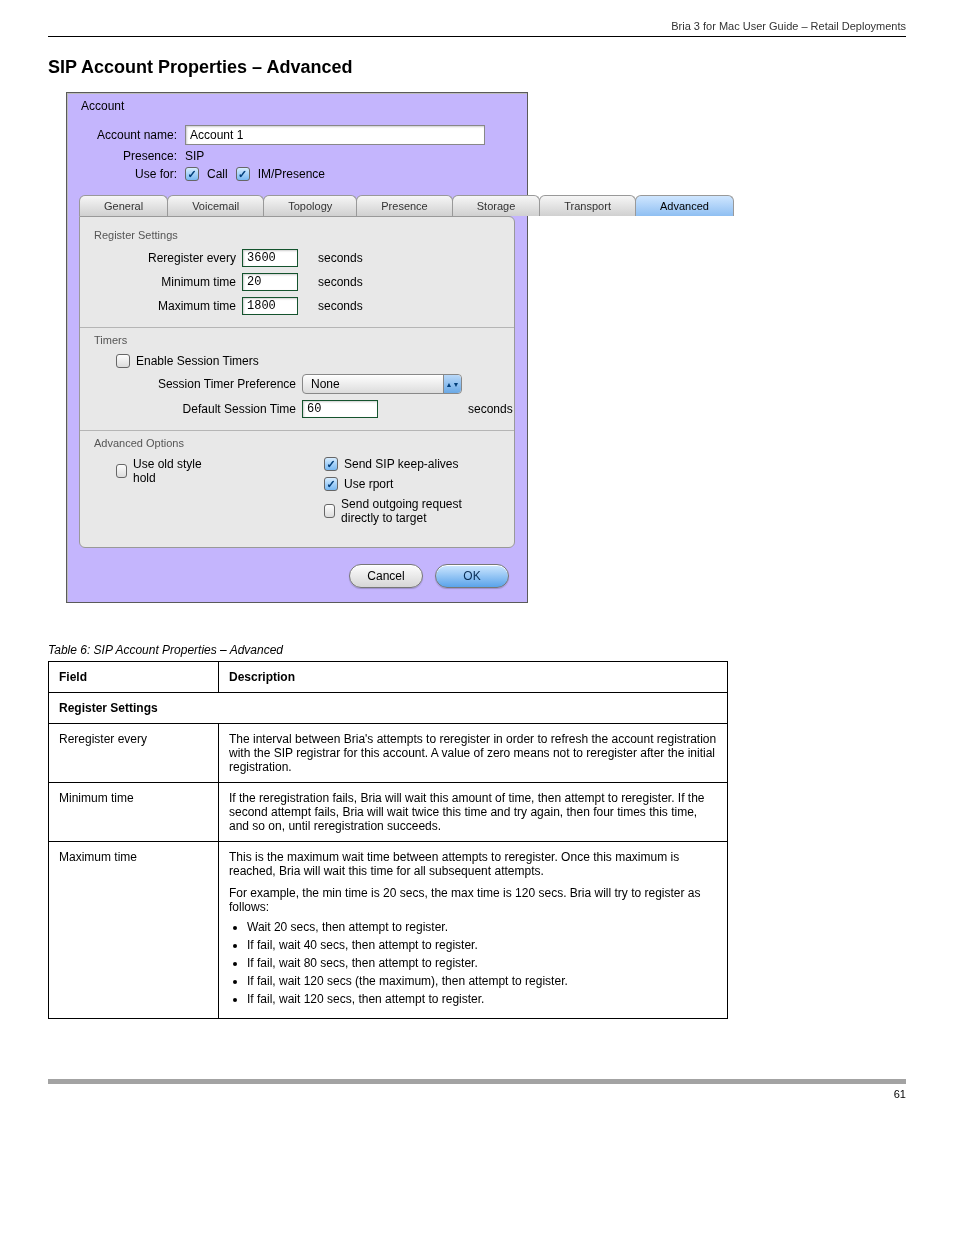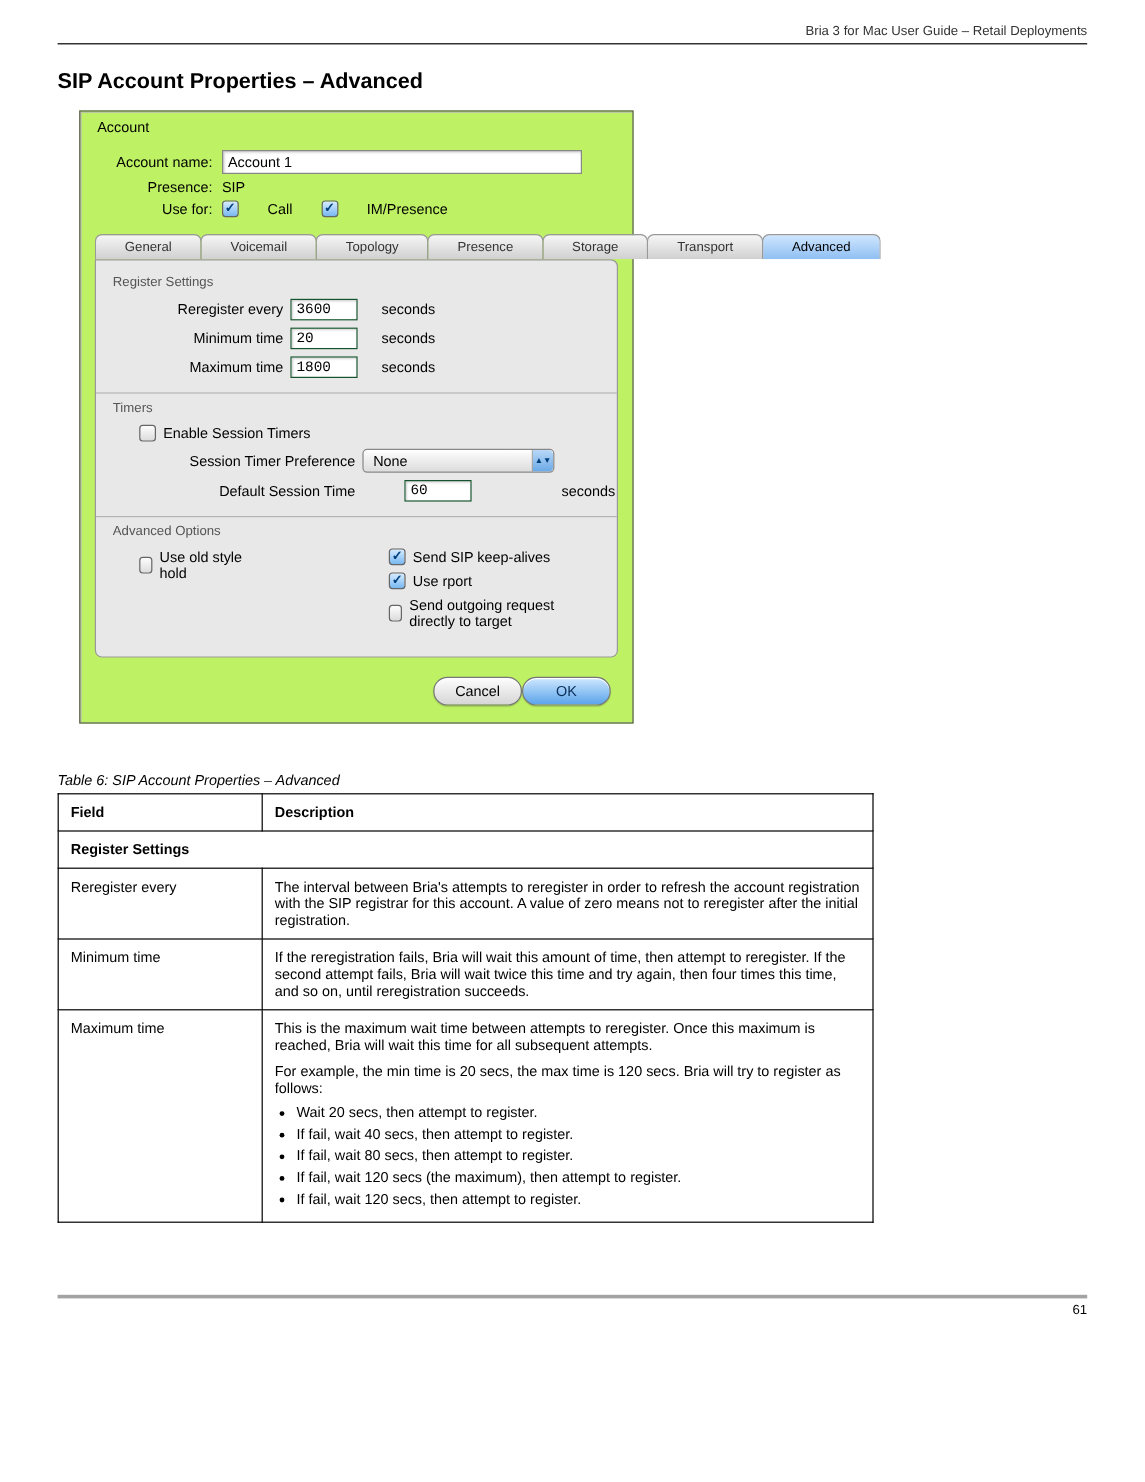--- a/index.html
+++ b/index.html
@@ -27,21 +27,21 @@
     font-family: Arial, sans-serif;
     font-size: 18px;
     font-weight: bold;
     margin: 10px 0 14px 0;
   }
   
   .dialog {
     width: 462px;
     margin: 0 0 40px 18px;
     border: 1px solid #5a5a5a;
-    background: #bef264;
+    background: #c4b5fd;
     box-shadow: 1px 1px 0 #bbb inset;
     font-size: 12px;
     color: #000;
   }
   .dialog-title {
     padding: 6px 14px 2px 14px;
     font-size: 12px;
   }
   .form-area {
     padding: 6px 14px 4px 14px;
@@ -89,21 +89,21 @@
     font-size: 11px;
     line-height: 11px;
     color: #013e7a;
     font-weight: bold;
   }
   .aqua-check.unchecked {
     background: linear-gradient(#fdfdfd, #dcdcdc);
   }
   .aqua-check.unchecked::after { content: ""; }
   .aqua-check.checked::after { content: "✓"; }
-  .inline-checks { display:flex; align-items:center; gap:24px; }
+  .inline-checks { display:flex; align-items:center; gap:8px; }
 
   
   .tabbar {
     display: flex;
     margin: 6px 12px 0 12px;
   }
   .tab {
     flex: 0 0 auto;
     padding: 4px 24px;
     font-size: 11px;
@@ -184,20 +184,21 @@
     align-items: center;
     gap: 6px;
     margin-bottom: 6px;
     font-size: 12px;
   }
   .two-col { display:flex; gap:120px; }
 
   .button-bar {
     display: flex;
     justify-content: flex-end;
+    gap: 12px;
     padding: 6px 18px 14px 18px;
   }
   .push-button {
     min-width: 74px;
     height: 24px;
     border: 1px solid #777;
     border-radius: 12px;
     text-align: center;
     font-size: 12px;
     line-height: 22px;
@@ -231,21 +232,21 @@
     font-weight: bold;
     background: #fff;
   }
   .section-row td {
     font-weight: bold;
   }
   .doc-table ul { margin: 6px 0 2px 18px; padding:0; }
   .doc-table li { margin-bottom: 4px; }
 
   .footer {
-    border-top: 3px solid #a3a3a3;
+    border-top: 5px solid #a3a3a3;
     margin-top: 60px;
     padding-top: 4px;
     font-size: 11px;
     text-align: right;
   }
 </style>
 </head>
 <body>
 
 <div class="page">
@@ -318,21 +319,21 @@
         <div class="row-grid-wide">
           <div class="lbl">Session Timer Preference</div>
           <div class="select-like">
             <span>None</span>
             <span class="stepper">▲▼</span>
           </div>
           <div></div>
         </div>
         <div class="row-grid-wide">
           <div class="lbl">Default Session Time</div>
-          <input class="small-input" style="width: 56px; margin-left: 35px;" type="text" value="60">
+          <input class="small-input" style="width: 76px;" type="text" value="60">
           <div>seconds</div>
         </div>
       </div>
 
       <div class="divider"></div>
       <div class="fieldset-label">Advanced Options</div>
       <div class="indented">
         <div class="two-col">
           <div>
             <div class="check-row">

